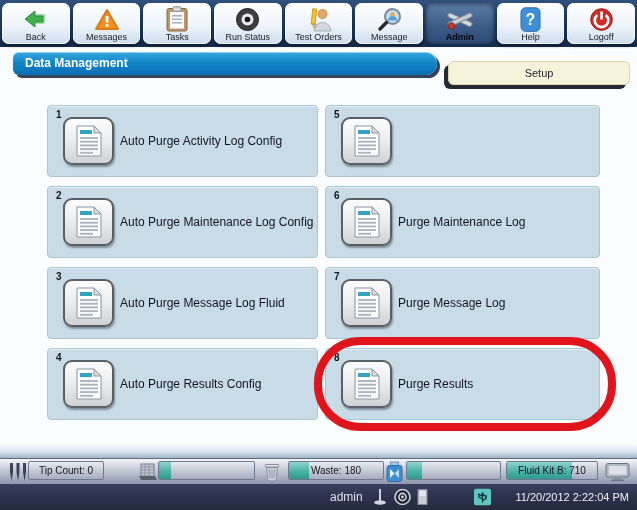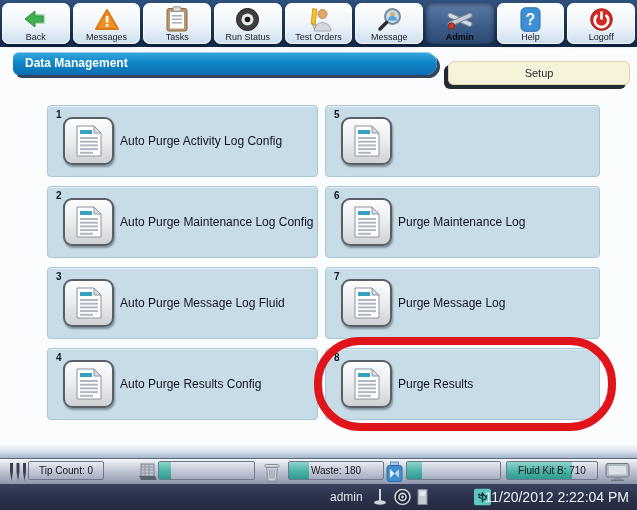--- a/index.html
+++ b/index.html
@@ -64,21 +64,21 @@
     box-sizing:border-box;overflow:hidden;}
   .gauge .fill{position:absolute;left:0;top:0;bottom:0;width:0;
     background:linear-gradient(180deg,#8ed4cc 0%,#4bb2a7 55%,#2f9a8e 100%);}
   .gauge .glabel{position:absolute;inset:0;display:flex;align-items:center;justify-content:center;
     font-size:10px;color:#16161c;white-space:nowrap;}
 
   .footer{position:absolute;left:0;top:484px;width:637px;height:26px;
     background:linear-gradient(180deg,#39415e 0%,#2a3049 60%,#242a40 100%);}
   .ft-item{position:absolute;top:50%;transform:translateY(-50%);}
   .user{font-size:12px;color:#dde1ea;}
-  .datetime{font-size:14px;color:#eef0f6;}
+  .datetime{font-size:11px;color:#eef0f6;}
 
   svg{display:block;}
 </style>
 </head>
 <body>
 
 <div id="screen">
 
   <div class="topband">
 

